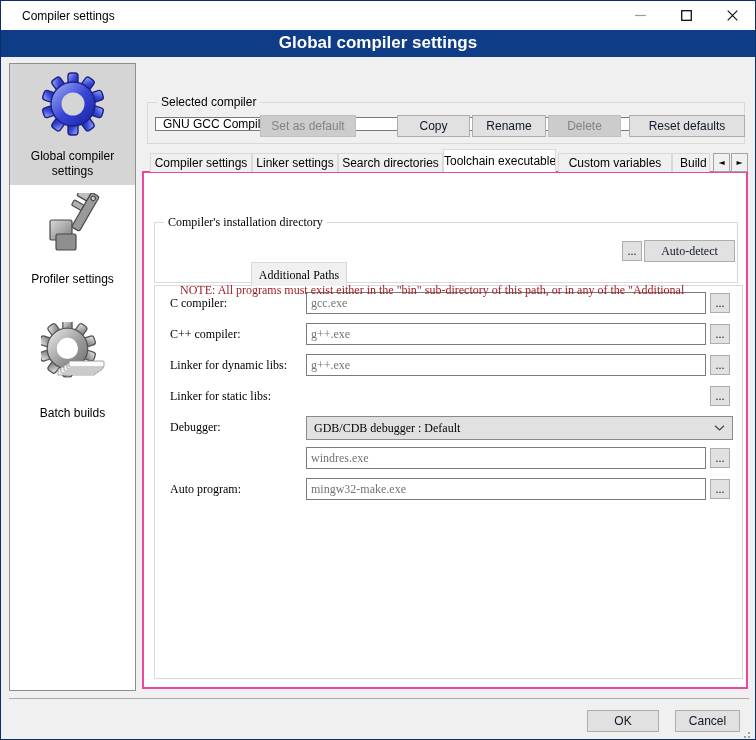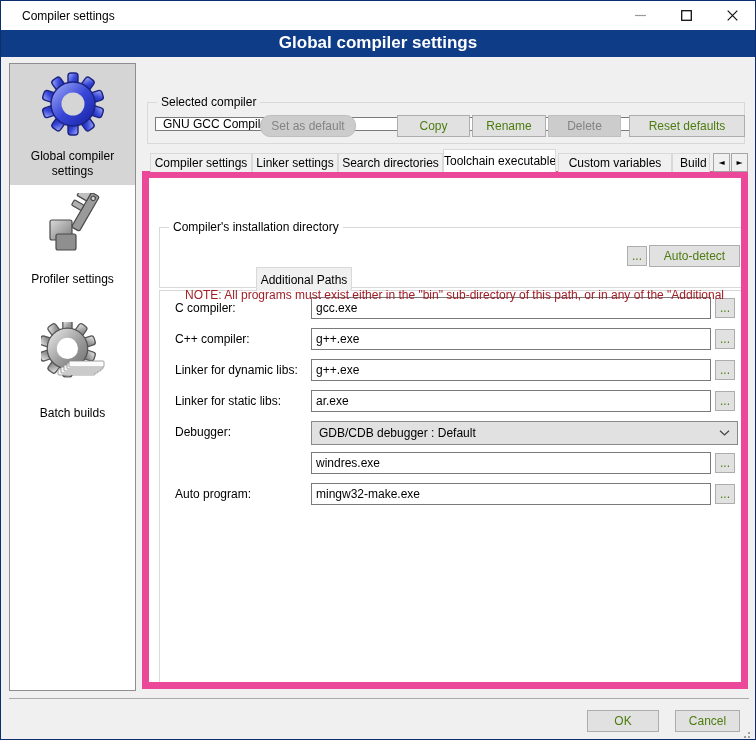--- a/index.html
+++ b/index.html
@@ -30,42 +30,42 @@
   .gb-legend{position:absolute;top:-8px;left:9px;padding:0 4px;line-height:15px;white-space:nowrap;}
   .gb1{left:146px;top:70px;width:598px;height:42px;}
   .gb1 .gb-legend{background:#f0f0f0;}
   
   .combo{position:absolute;box-sizing:border-box;border:1px solid #7a7a7a;background:#fff;
     display:flex;align-items:center;padding:0 7px;white-space:nowrap;overflow:hidden;}
   .combo .chev{margin-left:auto;flex:none;}
   .combo-main{left:7px;top:14px;right:7px;height:14px;}
   
   .btn{position:absolute;box-sizing:border-box;background:#e1e1e1;border:1px solid #adadad;
-    text-align:center;height:22px;font-family:inherit;font-size:12px;color:#4d7c0f;padding:0;line-height:20px;}
+    text-align:center;height:22px;font-family:inherit;font-size:12px;color:#0f172a;padding:0;line-height:20px;}
   .btn.disabled{background:#cccccc;border-color:#bfbfbf;color:#838383;}
-  .b-setdefault{left:259px;top:114px;width:96px;border-radius:10px;}
+  .b-setdefault{left:259px;top:114px;width:96px;}
   .b-copy{left:396px;top:114px;width:73px;}
   .b-rename{left:471px;top:114px;width:74px;}
   .b-delete{left:547px;top:114px;width:73px;}
   .b-reset{left:628px;top:114px;width:116px;}
   
   .tab{position:absolute;top:152px;height:19px;box-sizing:border-box;background:#f0f0f0;
     border:1px solid #d9d9d9;border-bottom:none;line-height:18px;text-align:center;
     white-space:nowrap;overflow:hidden;z-index:2;padding:0;font-family:inherit;font-size:12px;}
   .tab.active{top:148px;height:23px;background:#fff;z-index:4;line-height:22px;}
   .t0{left:149px;width:102px;} .t1{left:251px;width:86px;} .t2{left:337px;width:105px;}
   .t3{left:442px;width:113px;} .t4{left:557px;width:114px;}
   .t5{left:671px;width:38px;text-align:left;padding-left:7px;}
   .tab-scroll{position:absolute;top:152px;width:17px;height:19px;box-sizing:border-box;background:#f0f0f0;
     border:1px solid #a5a5a5;font-size:8px;line-height:16px;text-align:center;padding:0;z-index:2;
     font-family:"DejaVu Sans",sans-serif;}
   .ts-left{left:712px;} .ts-right{left:730px;}
   
   .tabpage{position:absolute;left:141px;top:170px;width:606px;height:518px;background:#fff;
-    border:7px solid #ec4899;box-sizing:border-box;overflow:hidden;z-index:1;}
+    border:2px solid #ec4899;box-sizing:border-box;overflow:hidden;z-index:1;font-family:Liberation Serif, serif;}
   .gb2{left:10px;top:18px;width:584px;height:61px;background:#fff;}
   .gb2 .gb-legend{background:#fff;}
   .path-box{position:absolute;left:15px;top:17px;width:447px;height:22px;box-sizing:border-box;
     border:1px solid var(--selection,#0078d7);background:#fff;display:flex;align-items:center;padding-left:2px;overflow:hidden;}
   .path-sel{background:var(--selection,#0078d7);color:#fff;padding:1px 2px;white-space:nowrap;}
   .b-browse-path{left:467px;top:18px;width:20px;height:20px;line-height:16px;}
   .b-autodetect{left:489px;top:17px;width:91px;}
   .note{position:absolute;left:25px;top:59px;width:578px;white-space:nowrap;overflow:hidden;
     color:var(--note,#a11e26);z-index:3;line-height:16px;}
   
@@ -73,21 +73,21 @@
     text-align:center;background:#f0f0f0;padding:0;font-family:inherit;font-size:12px;white-space:nowrap;overflow:hidden;}
   .subtab.active{left:10px;top:85px;width:97px;height:28px;background:#fff;line-height:27px;z-index:3;}
   .subtab.inactive{left:107px;top:89px;width:96px;height:24px;line-height:22px;z-index:2;}
   .subpage{position:absolute;left:10px;top:112px;width:589px;height:394px;box-sizing:border-box;
     border:1px solid #d9d9d9;background:#fff;z-index:1;}
   
   .frow{position:absolute;left:0;width:100%;height:24px;}
   .r0{top:6px;} .r1{top:37px;} .r2{top:68px;} .r3{top:99px;} .r4{top:130px;} .r5{top:161px;} .r6{top:192px;}
   .flabel{position:absolute;left:15px;top:0;line-height:22px;white-space:nowrap;}
   .finput{position:absolute;left:151px;top:0;width:400px;height:22px;box-sizing:border-box;
-    border:1px solid #7a7a7a;background:#fff;padding:0 4px;font-family:inherit;font-size:12px;color:#000000;}
+    border:1px solid #7a7a7a;background:#fff;padding:0 4px;font-family:inherit;font-size:12px;color:#737373;}
   .fbrowse{position:absolute;left:555px;top:1px;width:20px;height:20px;line-height:16px;}
   .fcombo{position:absolute;left:151px;top:0;width:427px;height:24px;background:#e1e1e1;border-color:#8a8a8a;}
   
   .footer-line{position:absolute;left:8px;top:697px;width:740px;height:1px;background:#ababab;}
   .b-ok{left:586px;top:709px;width:72px;}
   .b-cancel{left:674px;top:709px;width:65px;}
   .grip{position:absolute;right:5px;bottom:5px;width:2px;height:2px;background:#a0a0a0;
     box-shadow:0 4px 0 #a0a0a0,0 8px 0 #a0a0a0,-4px 4px 0 #a0a0a0,-4px 8px 0 #a0a0a0,-8px 8px 0 #a0a0a0;}
   .icon64{width:64px;height:64px;flex:none;}
   .hidden-defs{position:absolute;width:0;height:0;overflow:hidden;}
@@ -255,21 +255,20 @@
       </div>
 
       <div class="frow r2">
         <span class="flabel">Linker for dynamic libs:</span>
         <input class="finput" value="g++.exe" style="">
         <button class="btn fbrowse">...</button>
       </div>
 
       <div class="frow r3">
         <span class="flabel">Linker for static libs:</span>
-        <input class="finput" value="ar.exe" style="">
         <button class="btn fbrowse">...</button>
       </div>
 
       <div class="frow r4">
         <span class="flabel">Debugger:</span>
         <div class="combo fcombo">
           <span>GDB/CDB debugger : Default</span>
           <svg class="chev" width="11" height="6">
               <path d="M1 0.8 L5.5 5 L10 0.8" fill="none" stroke="#444" stroke-width="1.2"></path>
             </svg>

